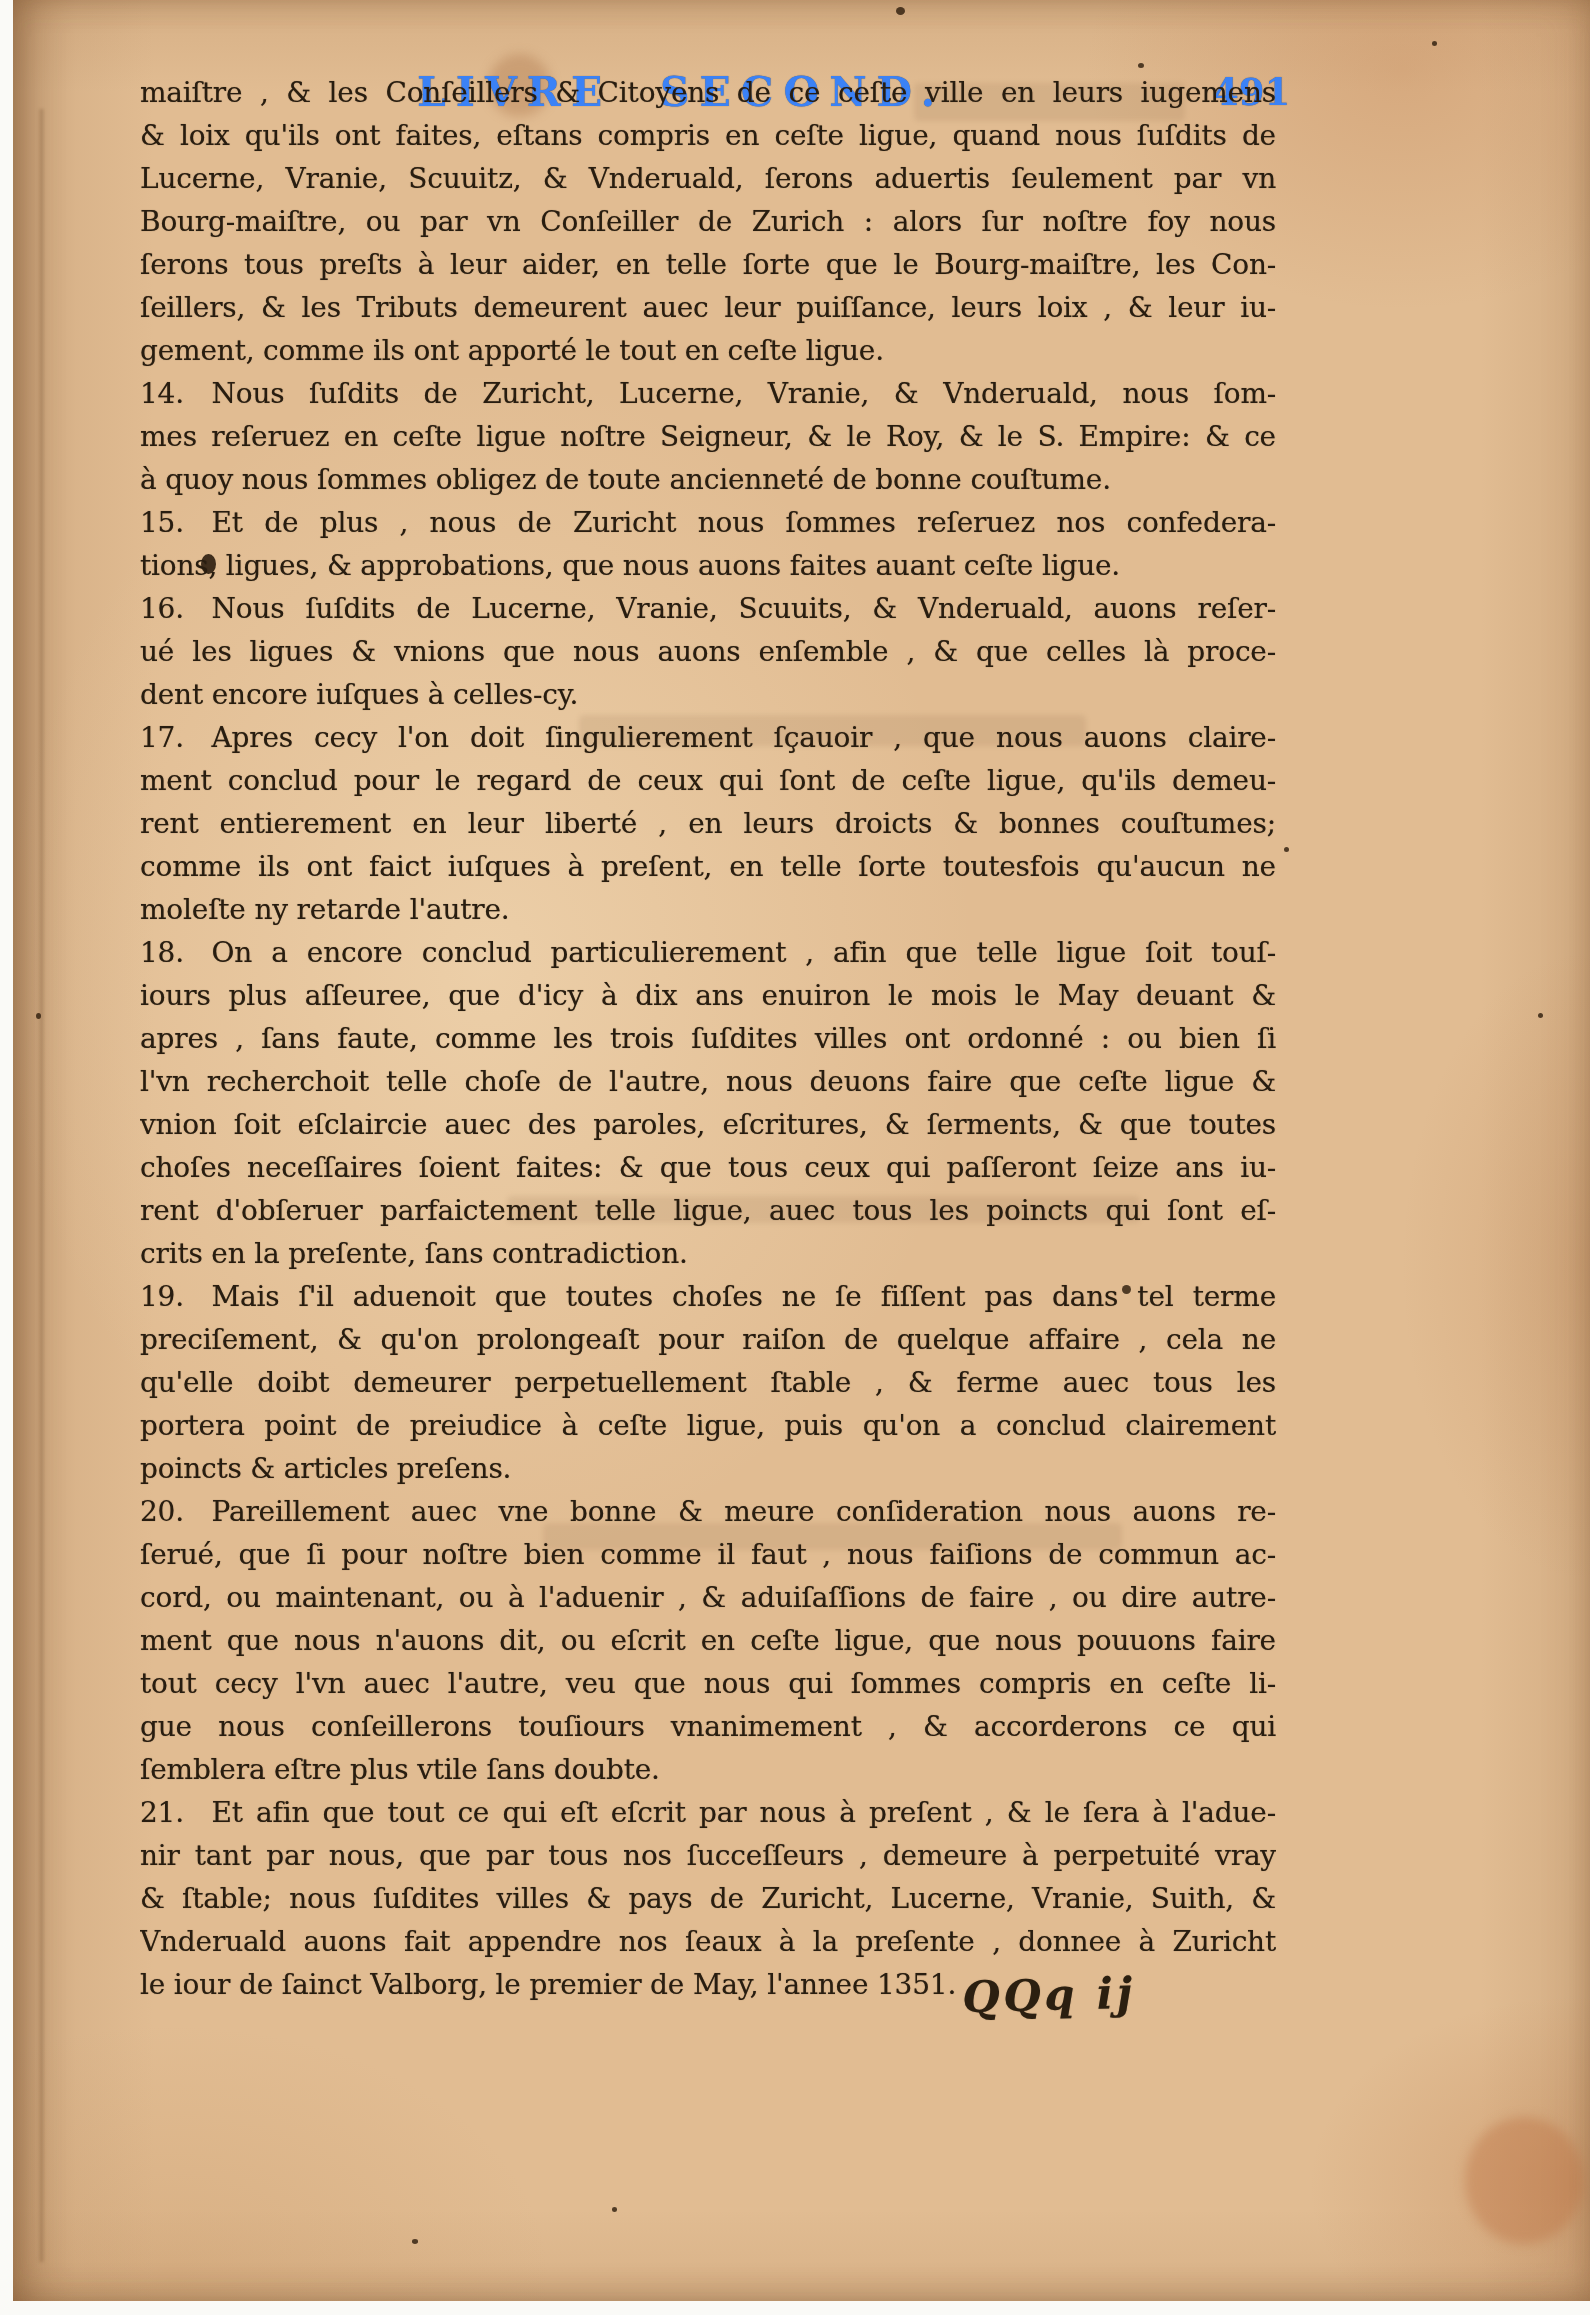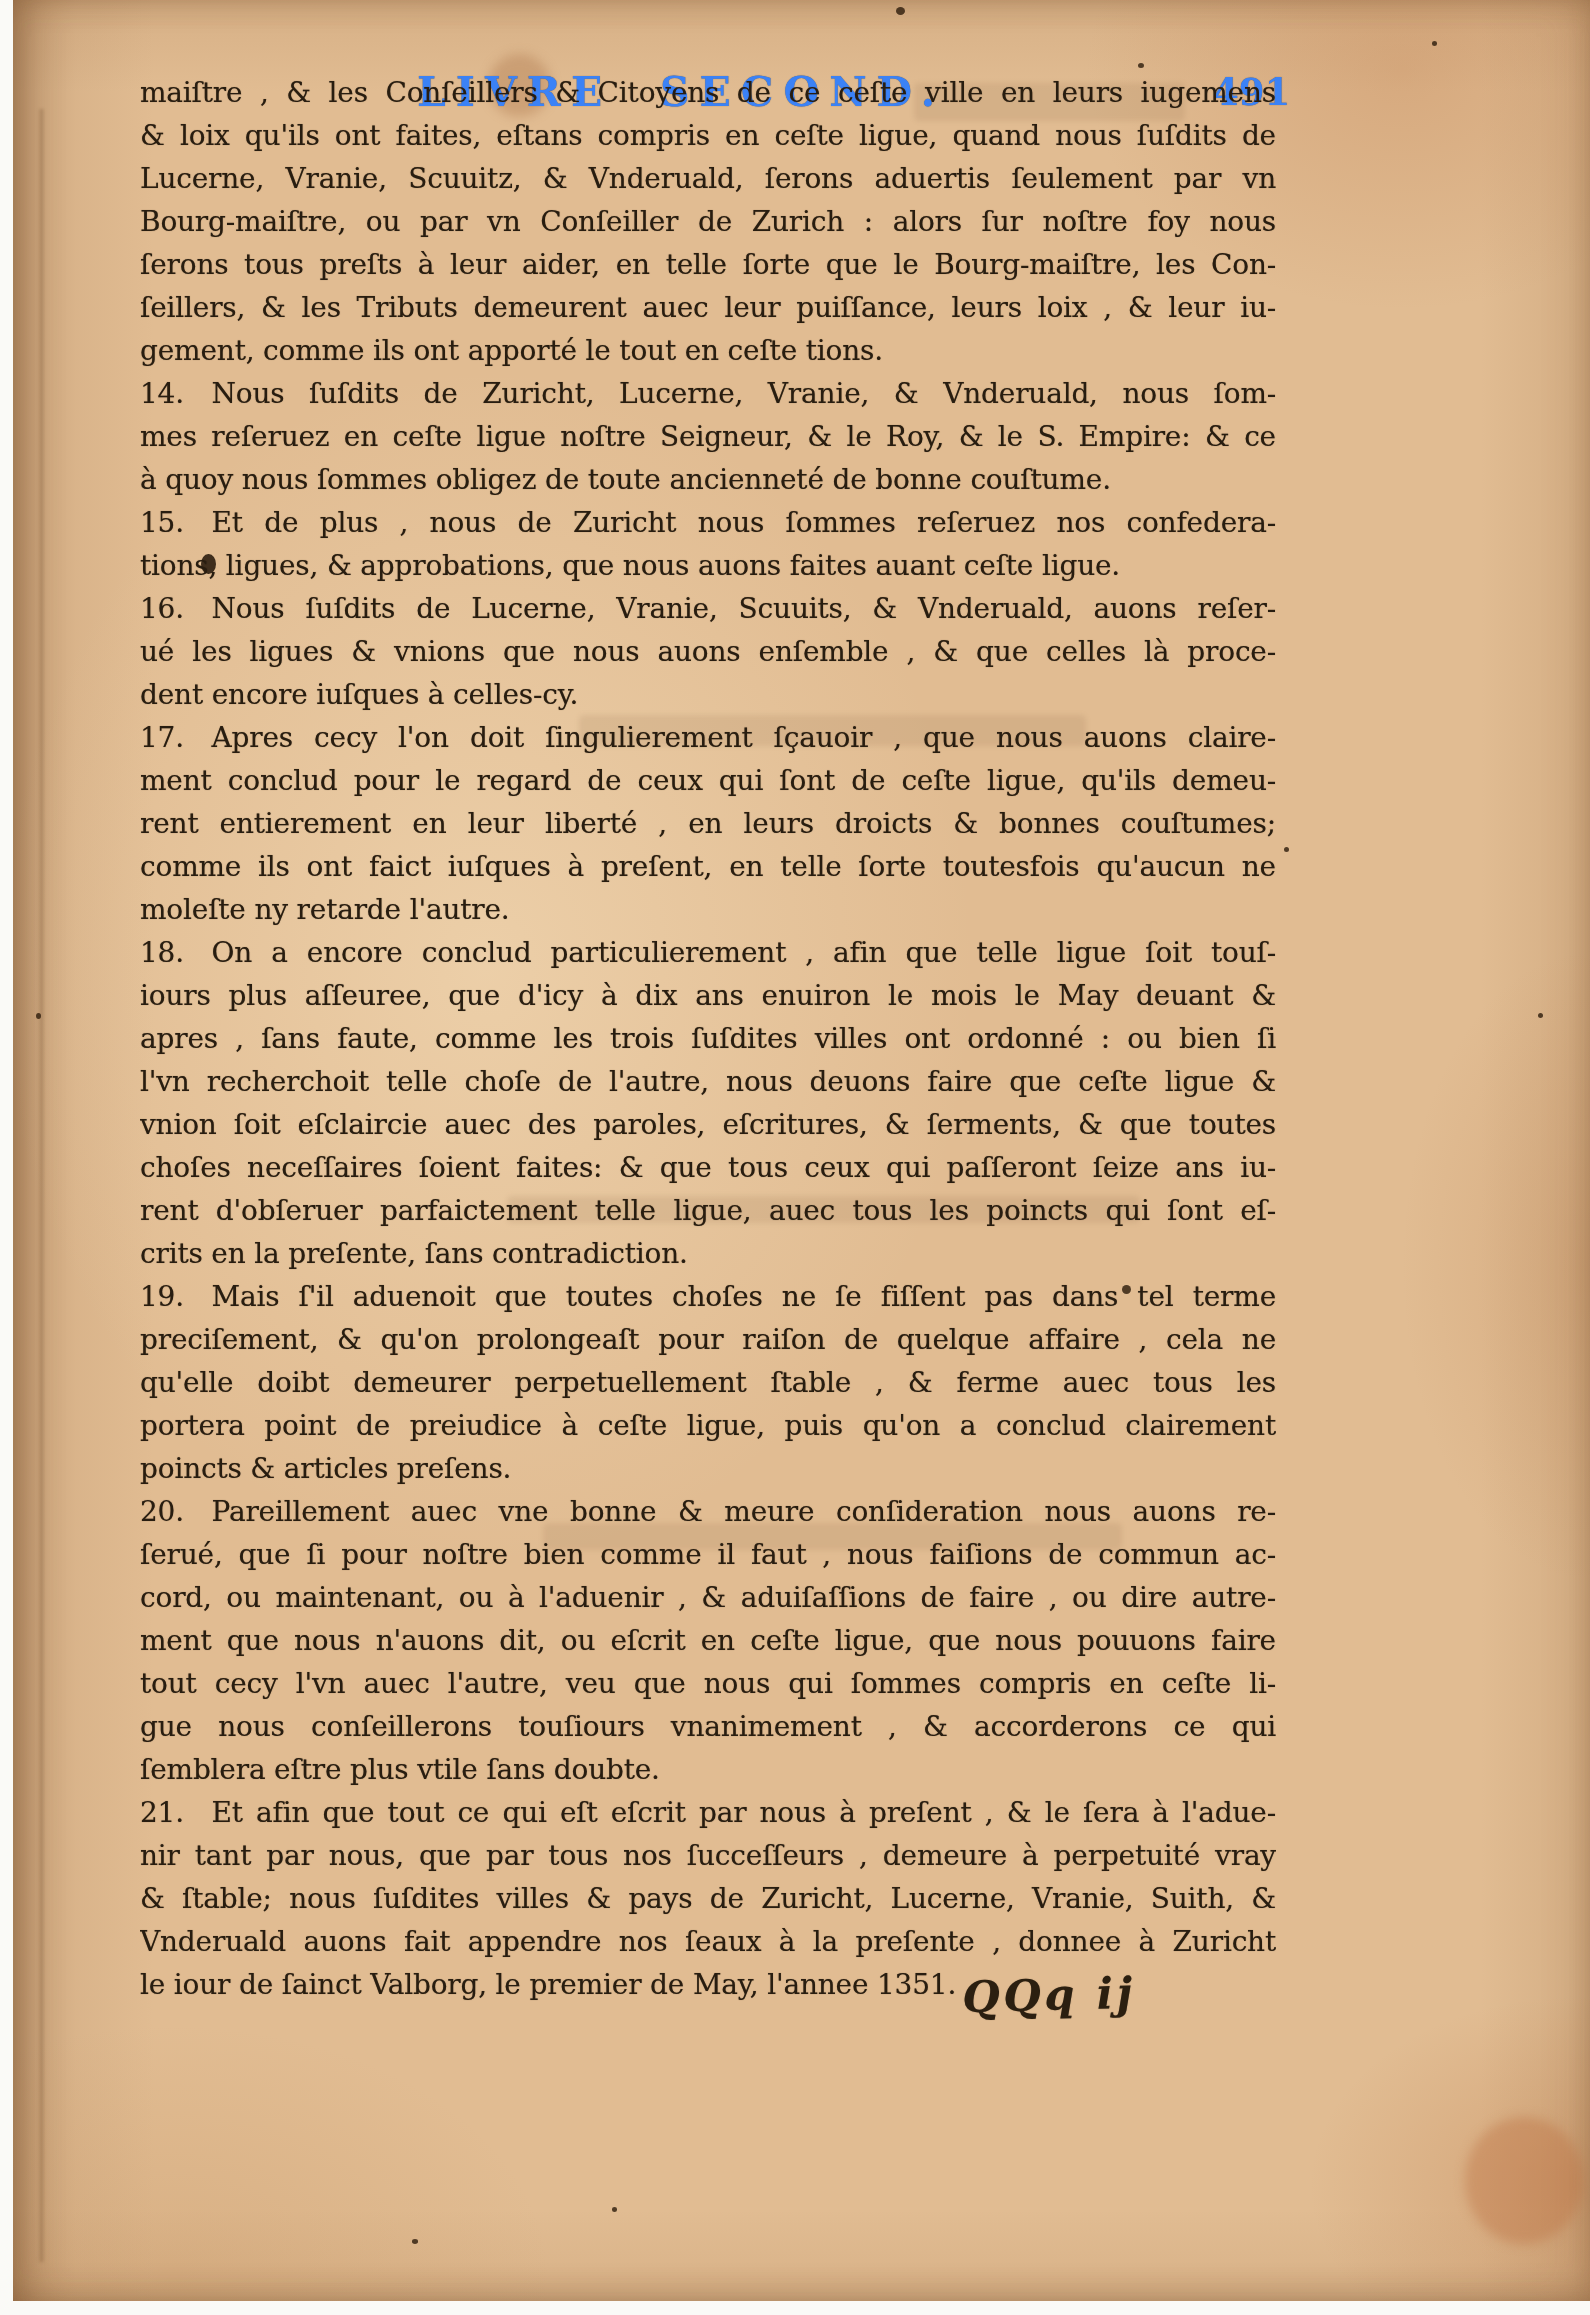--- a/index.html
+++ b/index.html
@@ -107,21 +107,21 @@
   <div class="folio">491</div>
 </div>
 
 <div class="text-block" id="text-lines">
     <div class="line">maiſtre , &amp; les Conſeillers &amp; Citoyens de ce ceſte ville en leurs iugemens</div>
     <div class="line">&amp; loix qu'ils ont faites, eſtans compris en ceſte ligue, quand nous ſuſdits de</div>
     <div class="line">Lucerne, Vranie, Scuuitz, &amp; Vnderuald, ſerons aduertis ſeulement par vn</div>
     <div class="line">Bourg-maiſtre, ou par vn Conſeiller de Zurich : alors ſur noſtre foy nous</div>
     <div class="line">ſerons tous preſts à leur aider, en telle ſorte que le Bourg-maiſtre, les Con-</div>
     <div class="line">ſeillers, &amp; les Tributs demeurent auec leur puiſſance, leurs loix , &amp; leur iu-</div>
-    <div class="line end">gement, comme ils ont apporté le tout en ceſte tions.</div>
+    <div class="line end">gement, comme ils ont apporté le tout en ceſte ligue.</div>
     <div class="line">14.  Nous ſuſdits de Zuricht, Lucerne, Vranie, &amp; Vnderuald, nous ſom-</div>
     <div class="line">mes reſeruez en ceſte ligue noſtre Seigneur, &amp; le Roy, &amp; le S. Empire: &amp; ce</div>
     <div class="line end">à quoy nous ſommes obligez de toute ancienneté de bonne couſtume.</div>
     <div class="line">15.  Et de plus , nous de Zuricht nous ſommes reſeruez nos confedera-</div>
     <div class="line end">tions, ligues, &amp; approbations, que nous auons faites auant ceſte ligue.</div>
     <div class="line">16.  Nous ſuſdits de Lucerne, Vranie, Scuuits, &amp; Vnderuald, auons reſer-</div>
     <div class="line">ué les ligues &amp; vnions que nous auons enſemble , &amp; que celles là proce-</div>
     <div class="line end">dent encore iuſques à celles-cy.</div>
     <div class="line">17.  Apres cecy l'on doit ſingulierement ſçauoir , que nous auons claire-</div>
     <div class="line">ment conclud pour le regard de ceux qui ſont de ceſte ligue, qu'ils demeu-</div>

